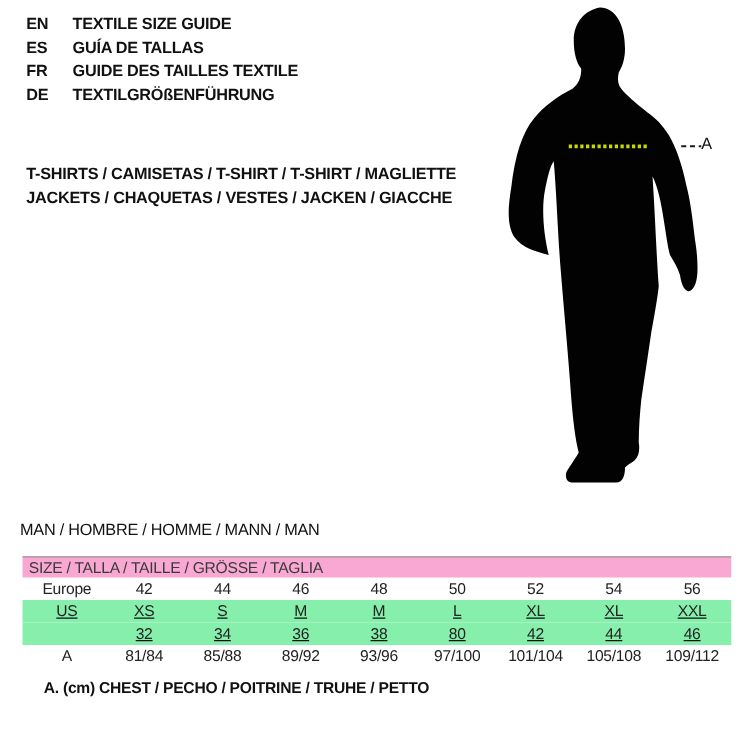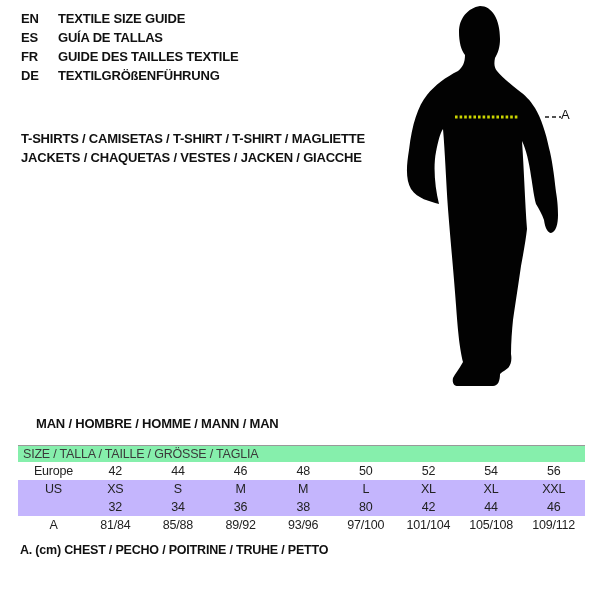--- a/index.html
+++ b/index.html
@@ -18,35 +18,35 @@
   .cat-block { position:absolute; left:21px; top:104px;margin-top:27px; }
   .cat-line { height:19px; font-weight:700; font-size:13px; letter-spacing:-0.2px; white-space:nowrap; }
 
   
   .figure-svg { position:absolute; left:398px; top:2px; width:182px; height:390px; }
   .measure-a {
     position:absolute; left:561px; top:107px; font-size:13px; font-weight:400; color:#111;
   }
 
   
-  .man-title { position:absolute; left:36px; top:416px; font-weight:700; font-size:13px; letter-spacing:-0.2px; }
+  .man-title { position:absolute; left:16px; top:416px; font-weight:400; font-size:13px; letter-spacing:-0.2px; }
 
   
   .size-table { position:absolute; left:18px; top:445px; width:567px; }
   .thead {
-    height:16px; line-height:16px; background:#86efac; border-top:1px solid #999;
+    height:16px; line-height:16px; background:#f9a8d4; border-top:1px solid #999;
     font-size:12.5px; color:#3a3a3a; padding-left:5px; letter-spacing:-0.2px;
   }
   .tr { display:grid; grid-template-columns:66px repeat(8, 1fr); height:18px; align-items:center; }
-  .tr.shaded { background:#c4b5fd; }
+  .tr.shaded { background:#86efac;text-decoration:underline; }
   .td { font-size:12.5px; color:#222; text-align:center; letter-spacing:-0.2px; }
   .td.label { text-align:center; padding-left:5px; color:#222; }
 
   
-  .footnote { position:absolute; left:20px; top:543px; font-weight:700; font-size:12.5px; letter-spacing:-0.2px; }
+  .footnote { position:absolute; left:35px; top:543px; font-weight:700; font-size:12.5px; letter-spacing:-0.2px; }
 </style>
 </head>
 <body>
 
 <div class="screen">
 
   <div class="lang-block" id="lang-list">
       <div class="lang-row">
         <span class="lang-code">EN</span>
         <span class="lang-label">TEXTILE SIZE GUIDE</span>

